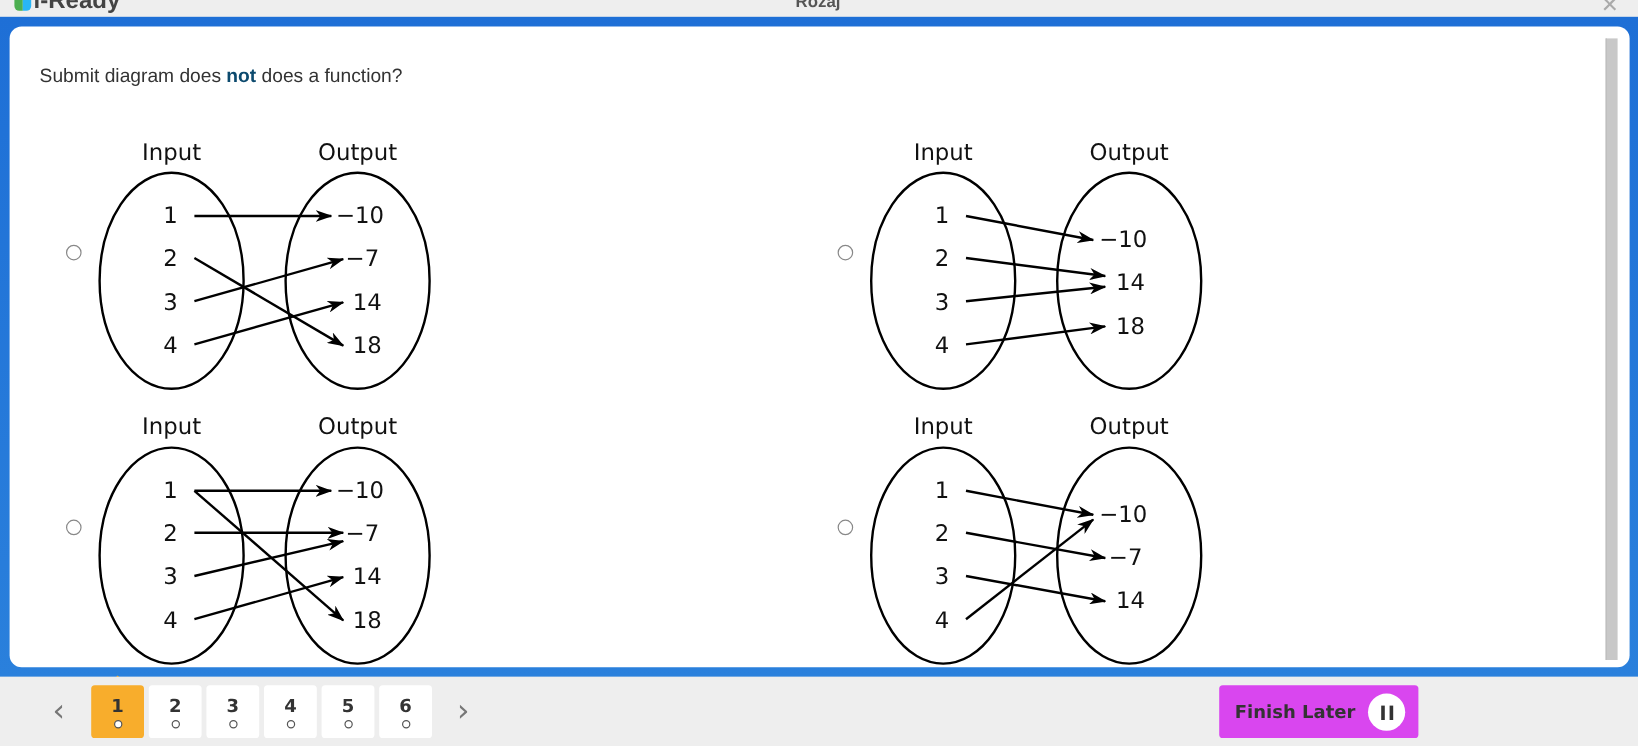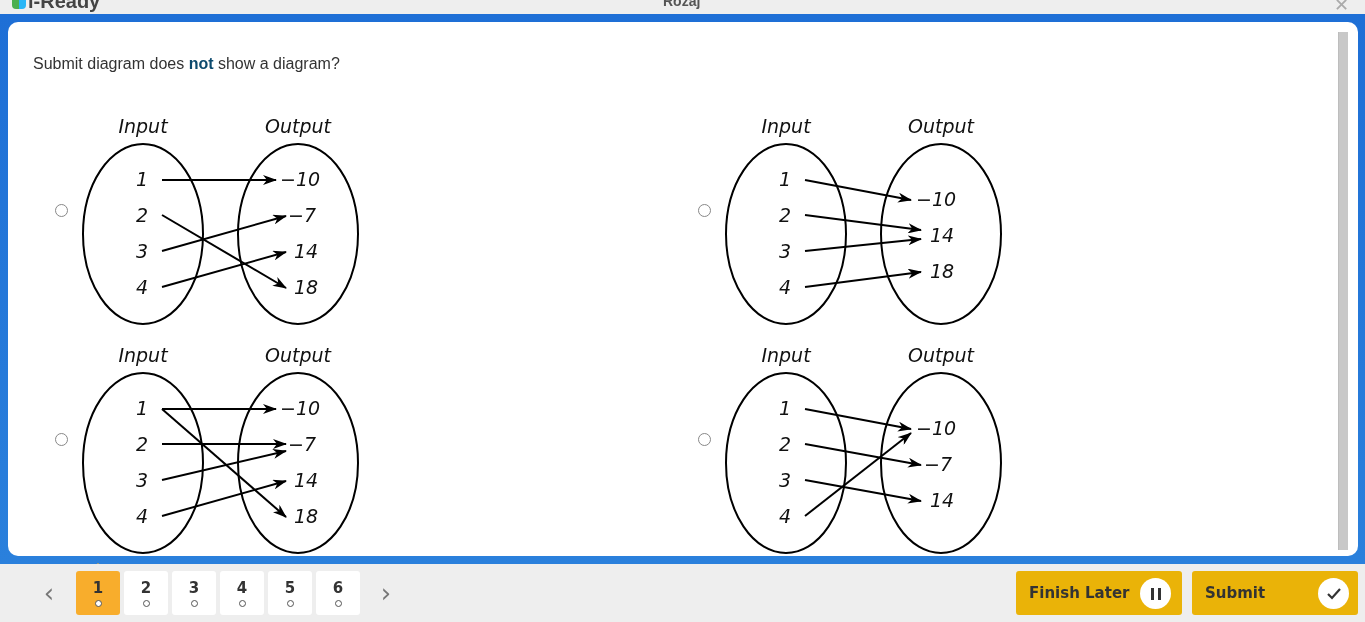--- a/index.html
+++ b/index.html
@@ -33,21 +33,21 @@
   .card {
     position:absolute; left:8px; top:22px; width:1350px; height:534px;
     background:#ffffff; border-radius:10px; overflow:hidden;
   }
   .question {
     position:absolute; left:25px; top:33px; font-family:"Liberation Sans", sans-serif;
     font-size:16px; color:#333;
   }
   .question b { font-weight:bold; color:#0c4a6e; }
 
-  .option { position:absolute; width:330px; height:220px;font-style:italic; }
+  .option { position:absolute; width:330px; height:220px; }
   .radio {
     position:absolute; width:11px; height:11px; border:1px solid #888; border-radius:50%;
     background:#fff; cursor:pointer;
   }
   .diagram { position:absolute; left:0; top:0; }
   .diagram text { font-family:"DejaVu Sans", sans-serif; fill:#111; }
   .scrollbar-thumb {
     position:absolute; left:1338px; top:32px; width:9px; height:518px; background:#c8c8c8;
     border-left:1px solid #bdbdbd; cursor:pointer;
   }
@@ -68,21 +68,21 @@
   .qbtn {
     position:absolute; top:7px; width:44px; height:44px; background:#fff; border-radius:3px;
     display:flex; flex-direction:column; align-items:center; justify-content:center; cursor:pointer;
   }
   .qbtn.active { background:#f8ad2c; }
   .qbtn .num { font-size:15px; font-weight:bold; color:#333; line-height:16px; font-family:"DejaVu Sans", sans-serif; }
   .qbtn .dot { width:5px; height:5px; border:1px solid #555; border-radius:50%; margin-top:4px; background:transparent; }
   .qbtn.active .dot { background:#fff; border-color:#555; }
 
   .action-btn {
-    position:absolute; top:7px; height:44px; background:#eab308; border-radius:3px; cursor:pointer;
+    position:absolute; top:7px; height:44px; background:#d946ef; border-radius:3px; cursor:pointer;
   }
   .action-btn .lbl {
     position:absolute; left:13px; top:13px; font-size:15px; font-weight:bold; color:#333;
     font-family:"DejaVu Sans", sans-serif;
   }
   .action-btn .circ {
     position:absolute; top:7px; width:31px; height:31px; border-radius:50%; background:#fff;
     display:flex; align-items:center; justify-content:center;
   }
 </style>
@@ -98,21 +98,21 @@
     <span class="logo-text">i-Ready</span>
   </div>
   <span class="student-name">Rozaj</span>
   <span class="close-x">✕</span>
 </div>
 
 <div class="blueframe"></div>
 
 <div class="card">
   <div class="question">
-    <span>Submit diagram does </span><b>not</b><span> show a diagram?</span>
+    <span>Submit diagram does </span><b>not</b><span> does a function?</span>
   </div>
 
   <div class="option" style="left:40px; top:88px;">
     <div class="radio" style="left:7px; top:94px;"></div>
     <svg class="diagram" width="330" height="220">
       <defs>
         <marker id="arrA" markerWidth="14" markerHeight="10" refX="13" refY="5" orient="auto" markerUnits="userSpaceOnUse">
           <path d="M0,0 L14,5 L0,10 L4,5 Z" fill="#000"></path>
         </marker>
       </defs>
@@ -253,21 +253,13 @@
   <div class="action-btn" style="left:1016px; width:166px;">
     <span class="lbl">Finish Later</span>
     <span class="circ" style="left:124px;">
       <svg width="14" height="14" viewBox="0 0 14 14">
           <rect x="2" y="1" width="3" height="12" fill="#333"></rect>
           <rect x="9" y="1" width="3" height="12" fill="#333"></rect>
         </svg>
     </span>
   </div>
 
-  <div class="action-btn" style="left:1192px; width:166px;">
-    <span class="lbl">Submit</span>
-    <span class="circ" style="left:126px;">
-      <svg width="16" height="14" viewBox="0 0 16 14">
-          <path d="M2,7 L6,11 L14,2" fill="none" stroke="#333" stroke-width="2.2"></path>
-        </svg>
-    </span>
-  </div>
 </div>
 
 </body></html>

